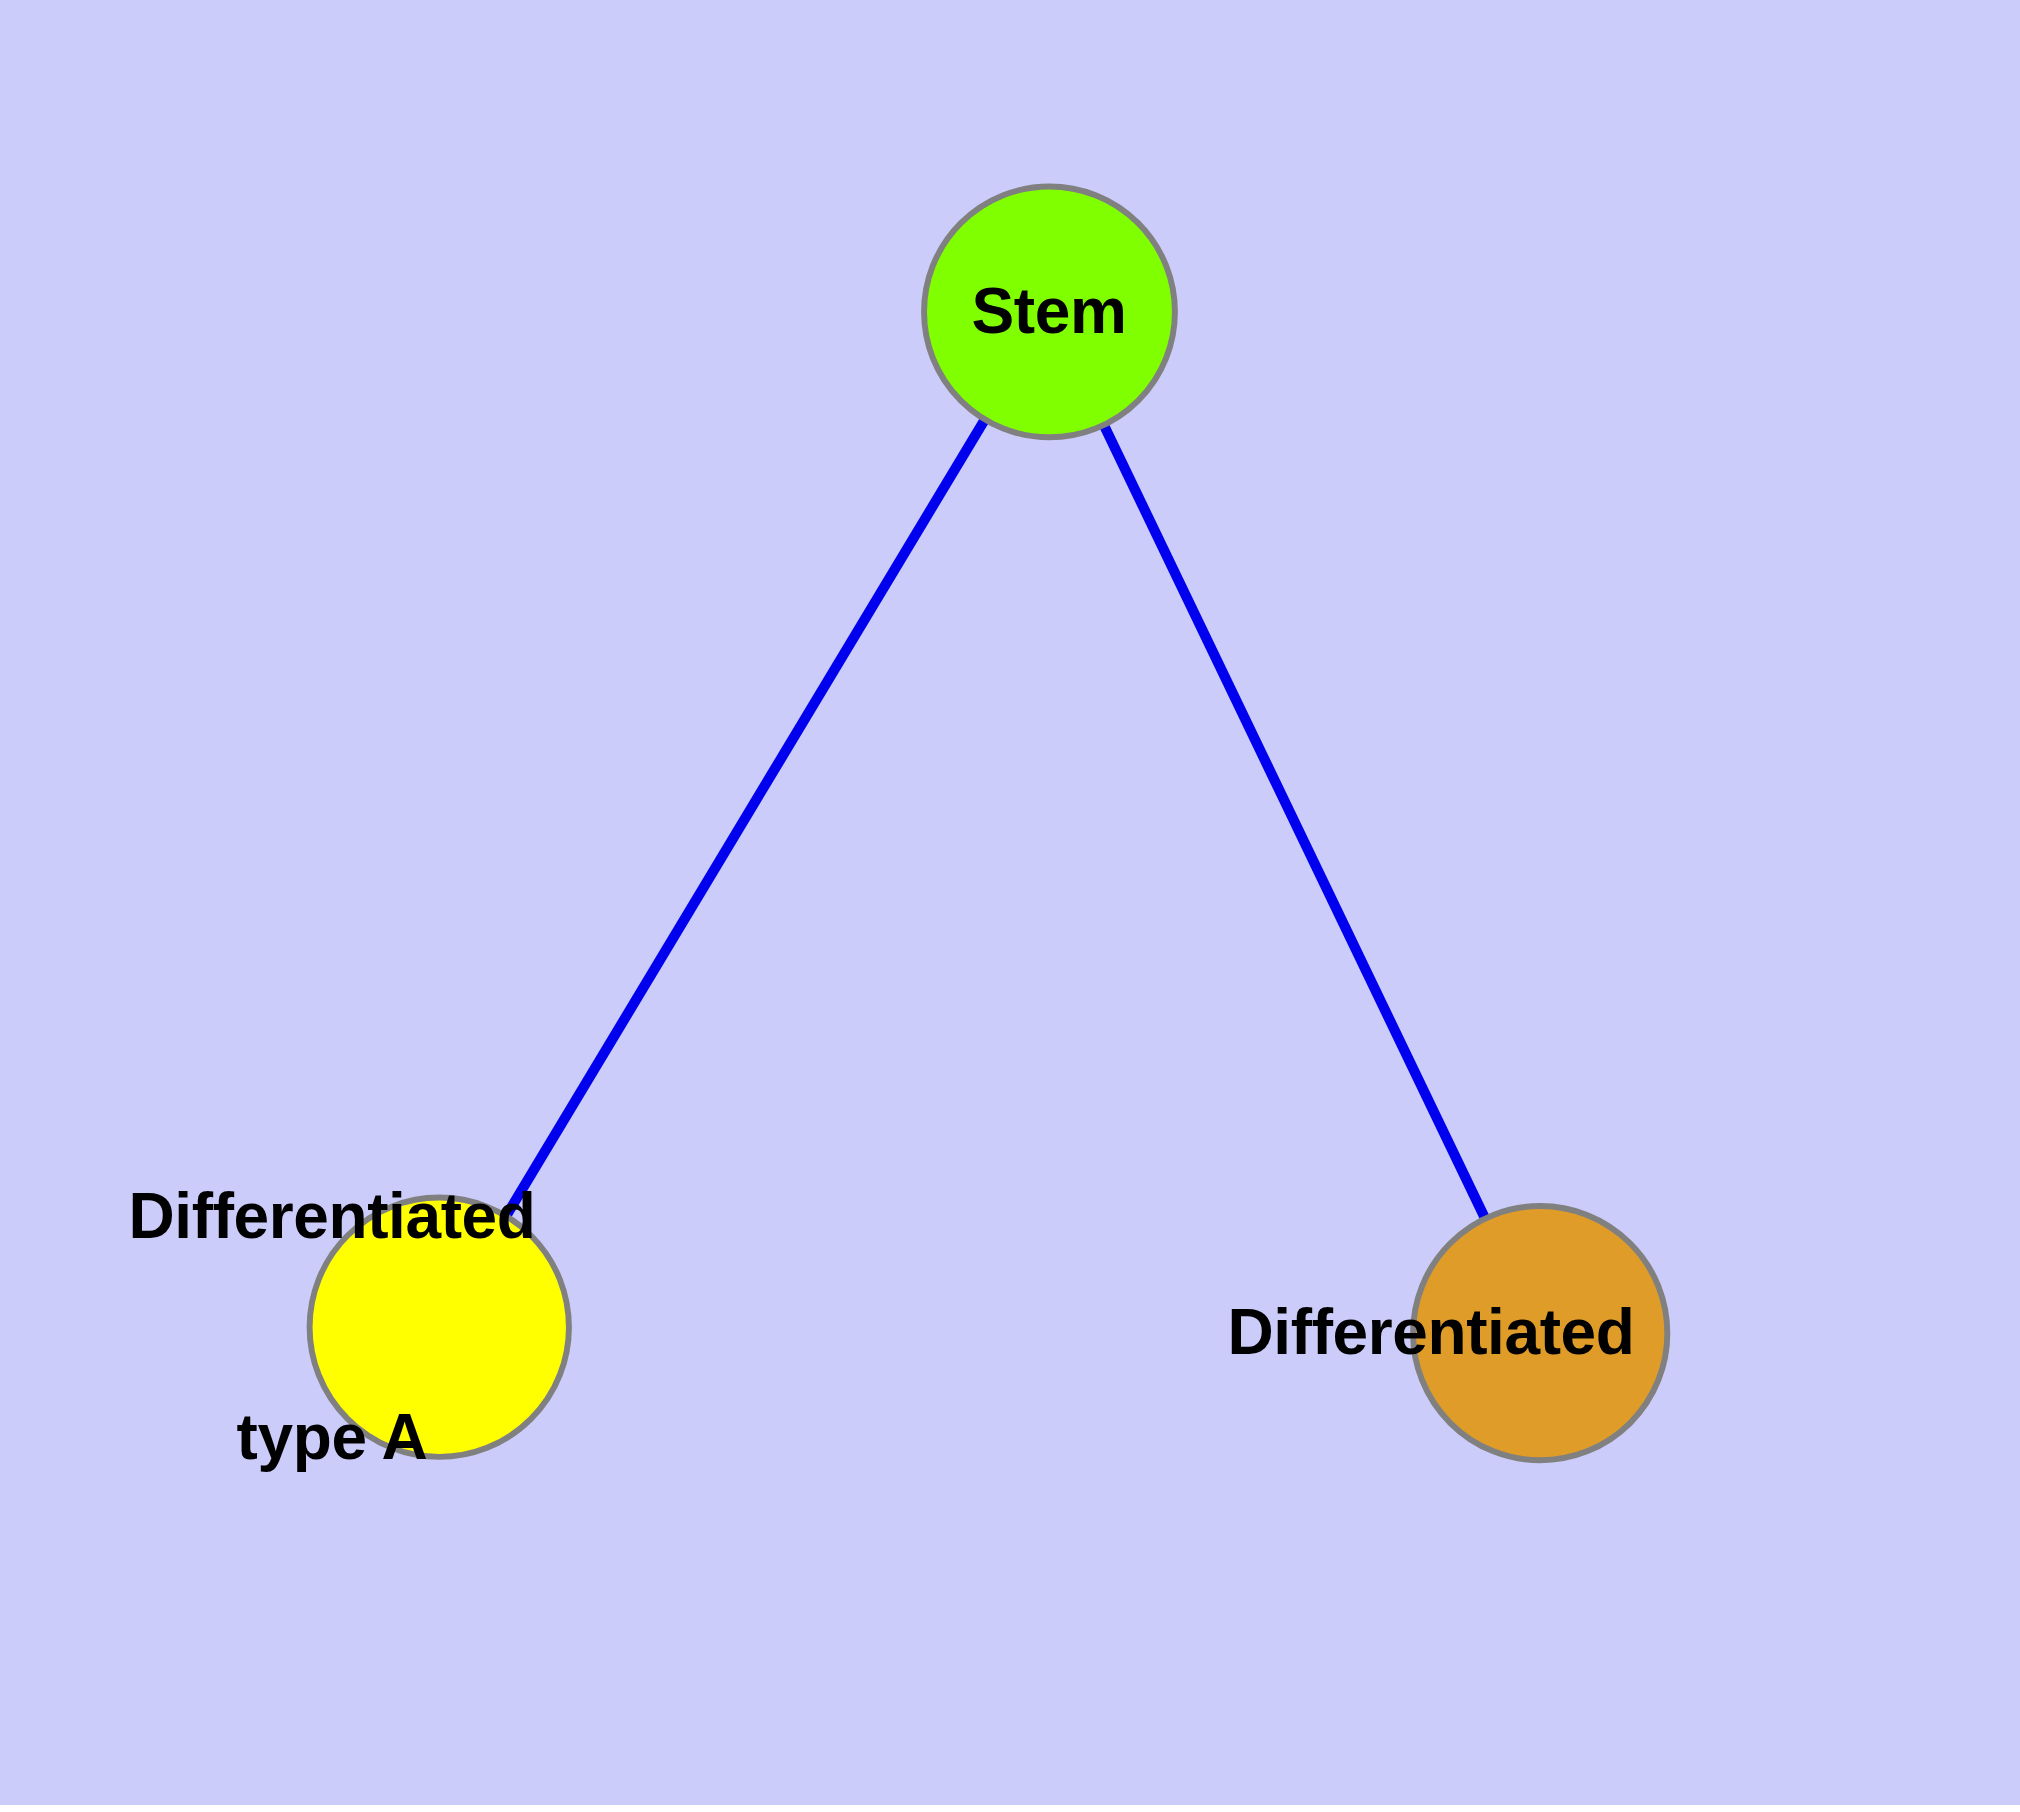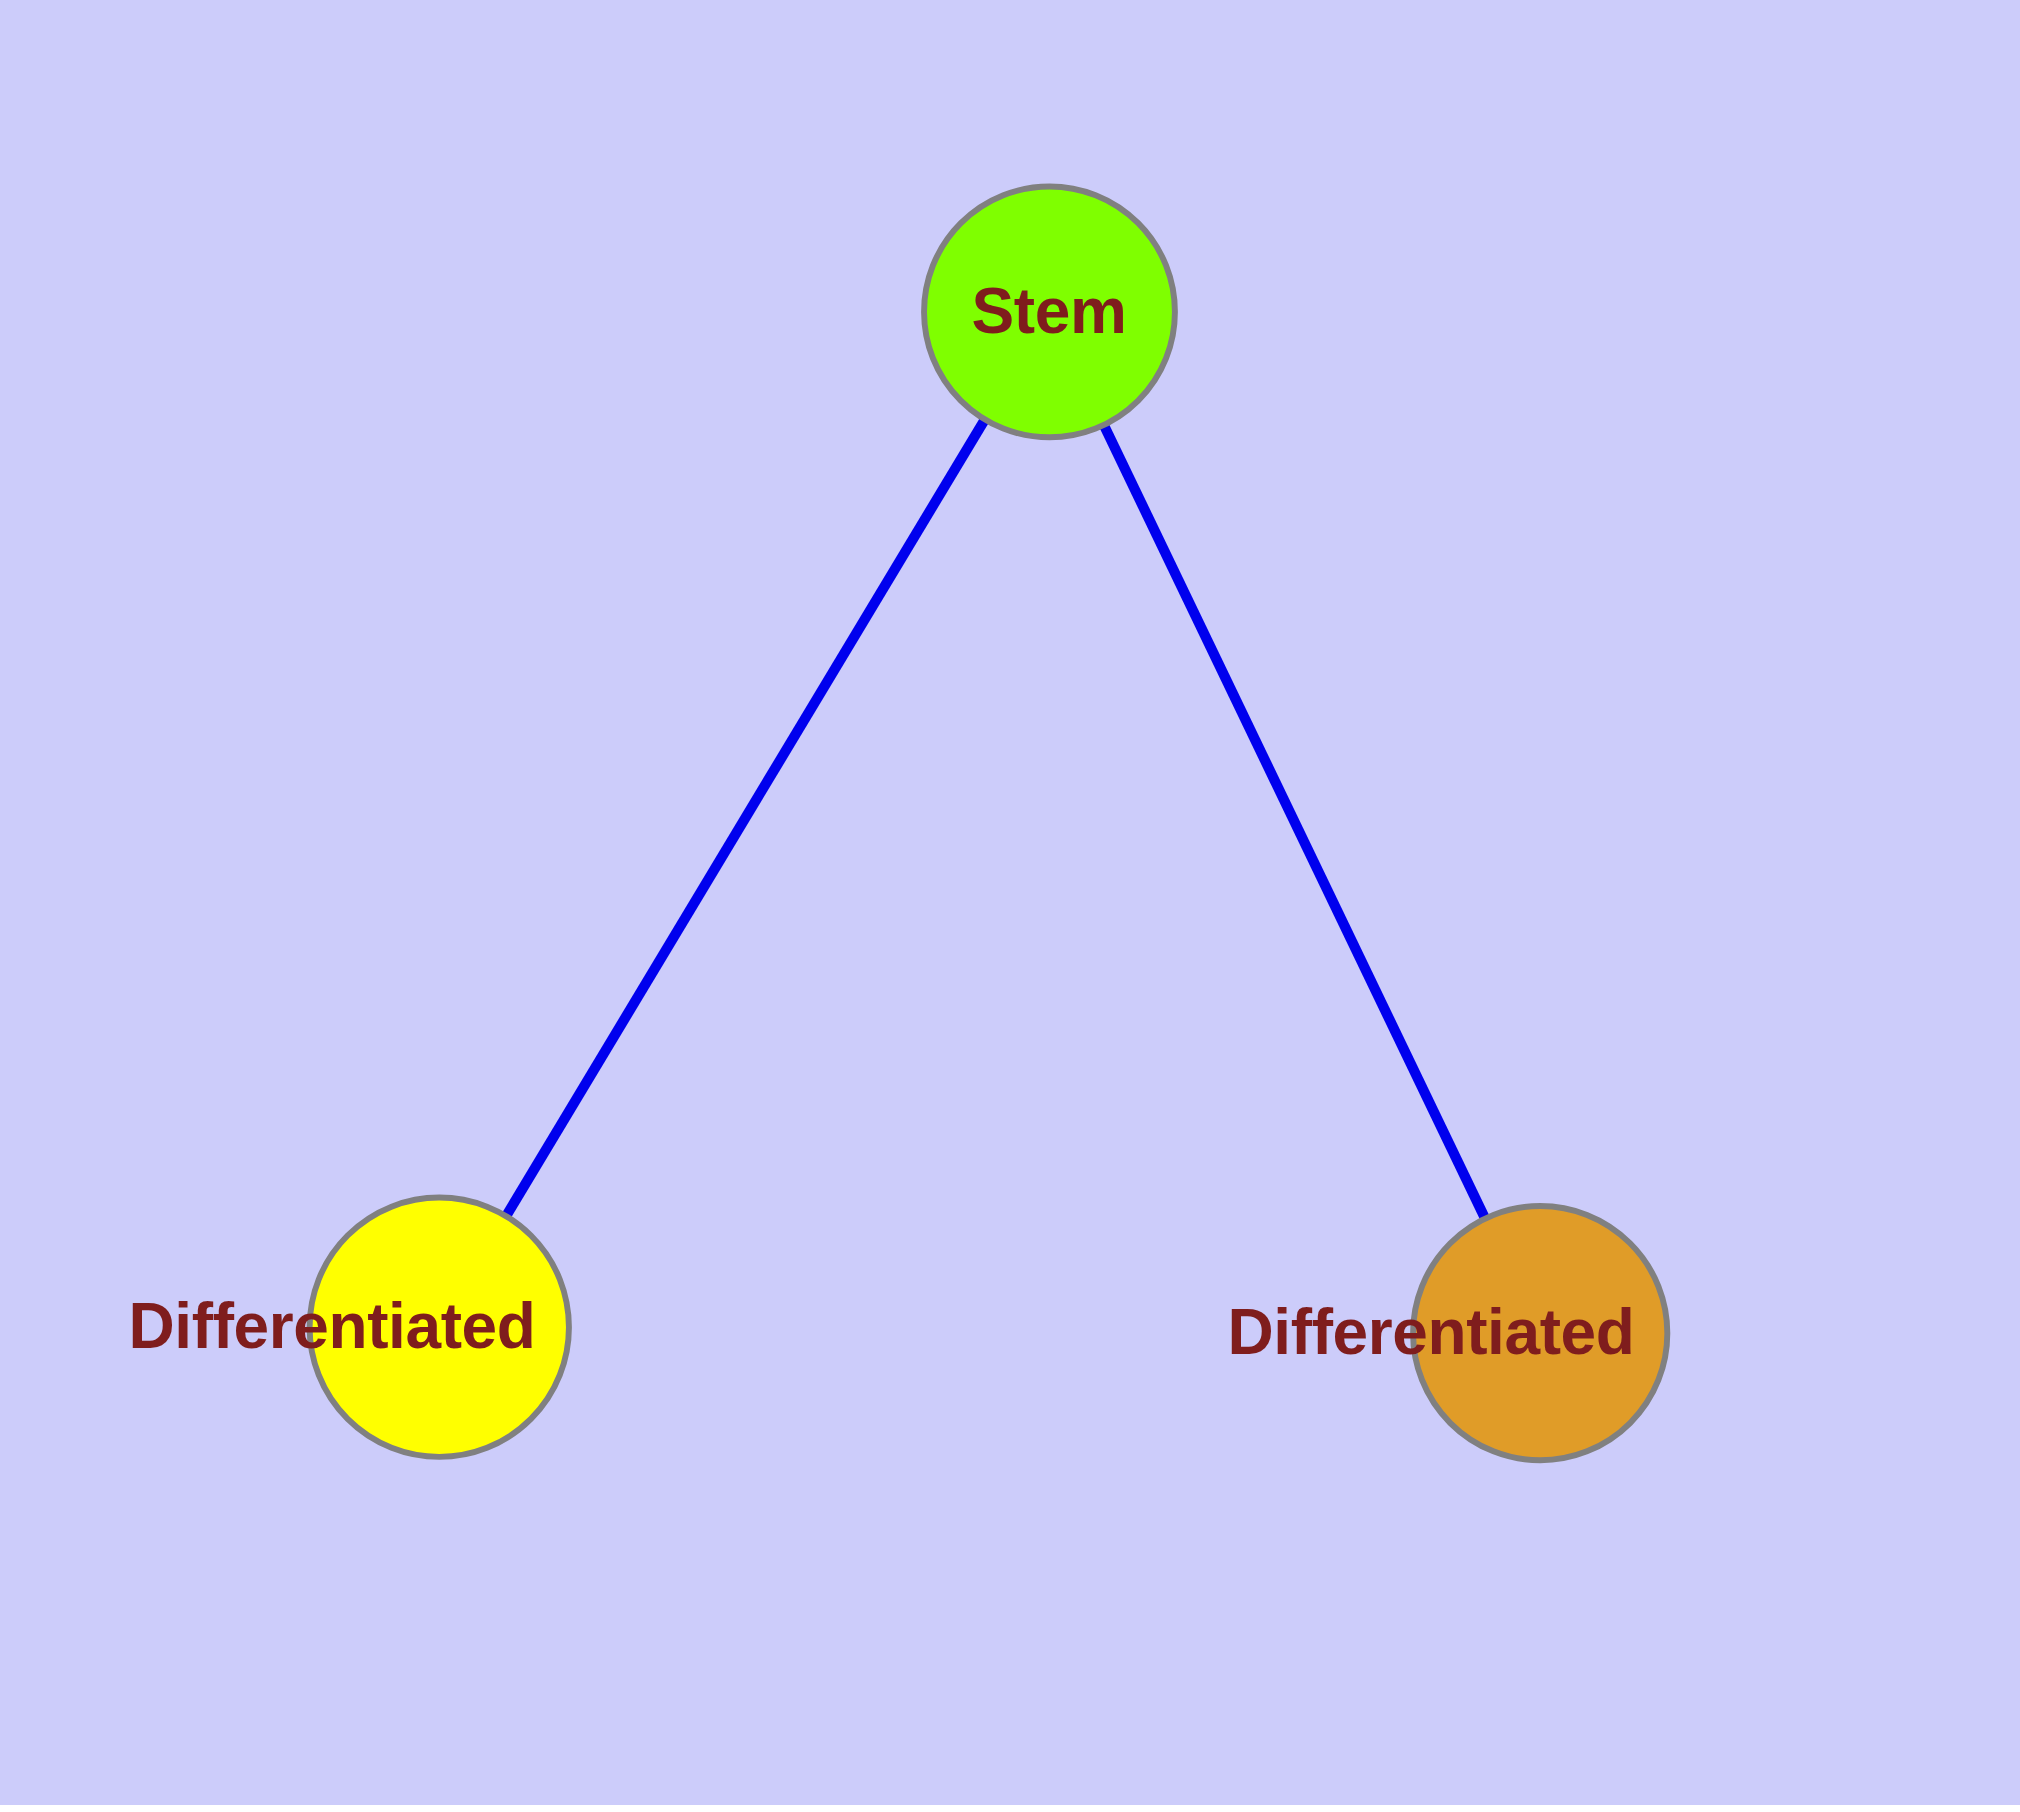--- a/index.html
+++ b/index.html
@@ -25,21 +25,21 @@
   }
   #graph-svg {
     position: absolute;
     left: 0;
     top: 0;
     width: 2021px;
     height: 1812px;
   }
   .node-label {
     position: absolute;
-    color: #7f1d1d;
+    color: #000000;
     font-family: "Liberation Sans", sans-serif;
     font-weight: bold;
     font-size: 64px;
     line-height: 1.15;
     text-align: center;
     white-space: pre;
     pointer-events: none;
     letter-spacing: -0.4px;
   }
 </style>
@@ -59,20 +59,21 @@
     <circle cx="1817" cy="1573" r="150" fill="#e09c28" stroke="#808080" stroke-width="7"></circle>
     <circle cx="1238" cy="368" r="148" fill="#7fff00" stroke="#808080" stroke-width="7"></circle>
   </svg>
 
   <div class="node-label" style="left:1049px; top:312px; transform:translate(-50%,-50%);">
     <div>Stem</div>
   </div>
 
   <div class="node-label" style="left:332px; top:1327px; transform:translate(-50%,-50%);">
     <div>Differentiated</div>
+    <div>type A</div>
   </div>
 
   <div class="node-label" style="left:1431px; top:1333px; transform:translate(-50%,-50%);">
     <div>Differentiated</div>
   </div>
 
 </div>
 
 
 </body></html>

